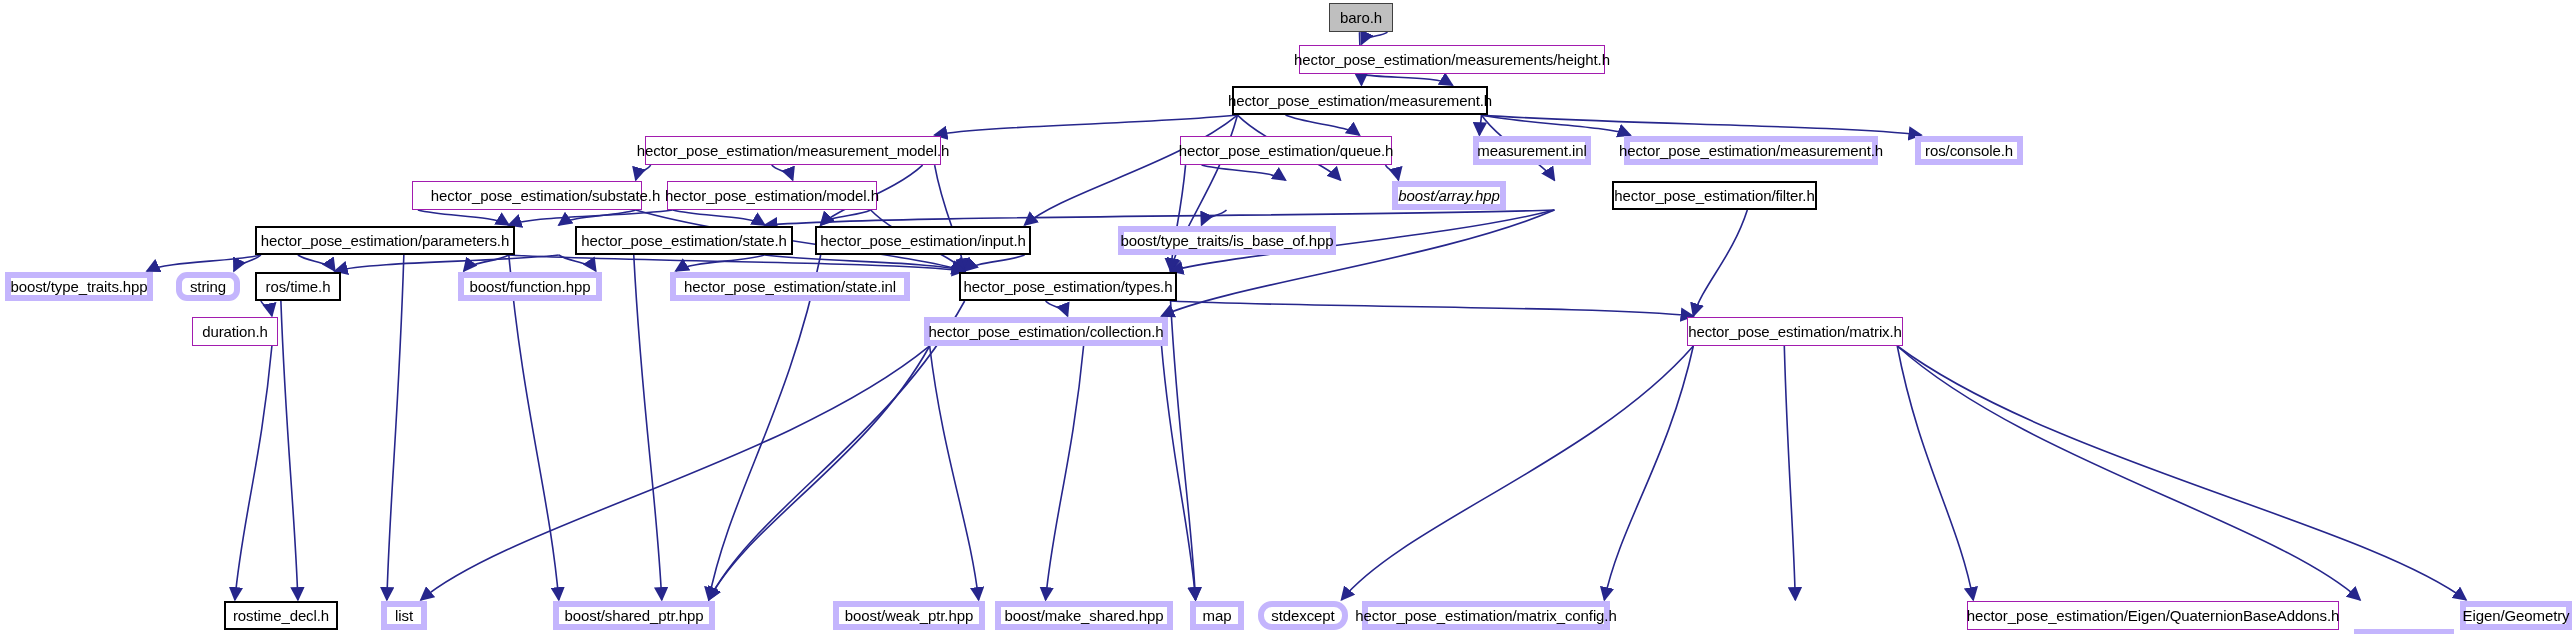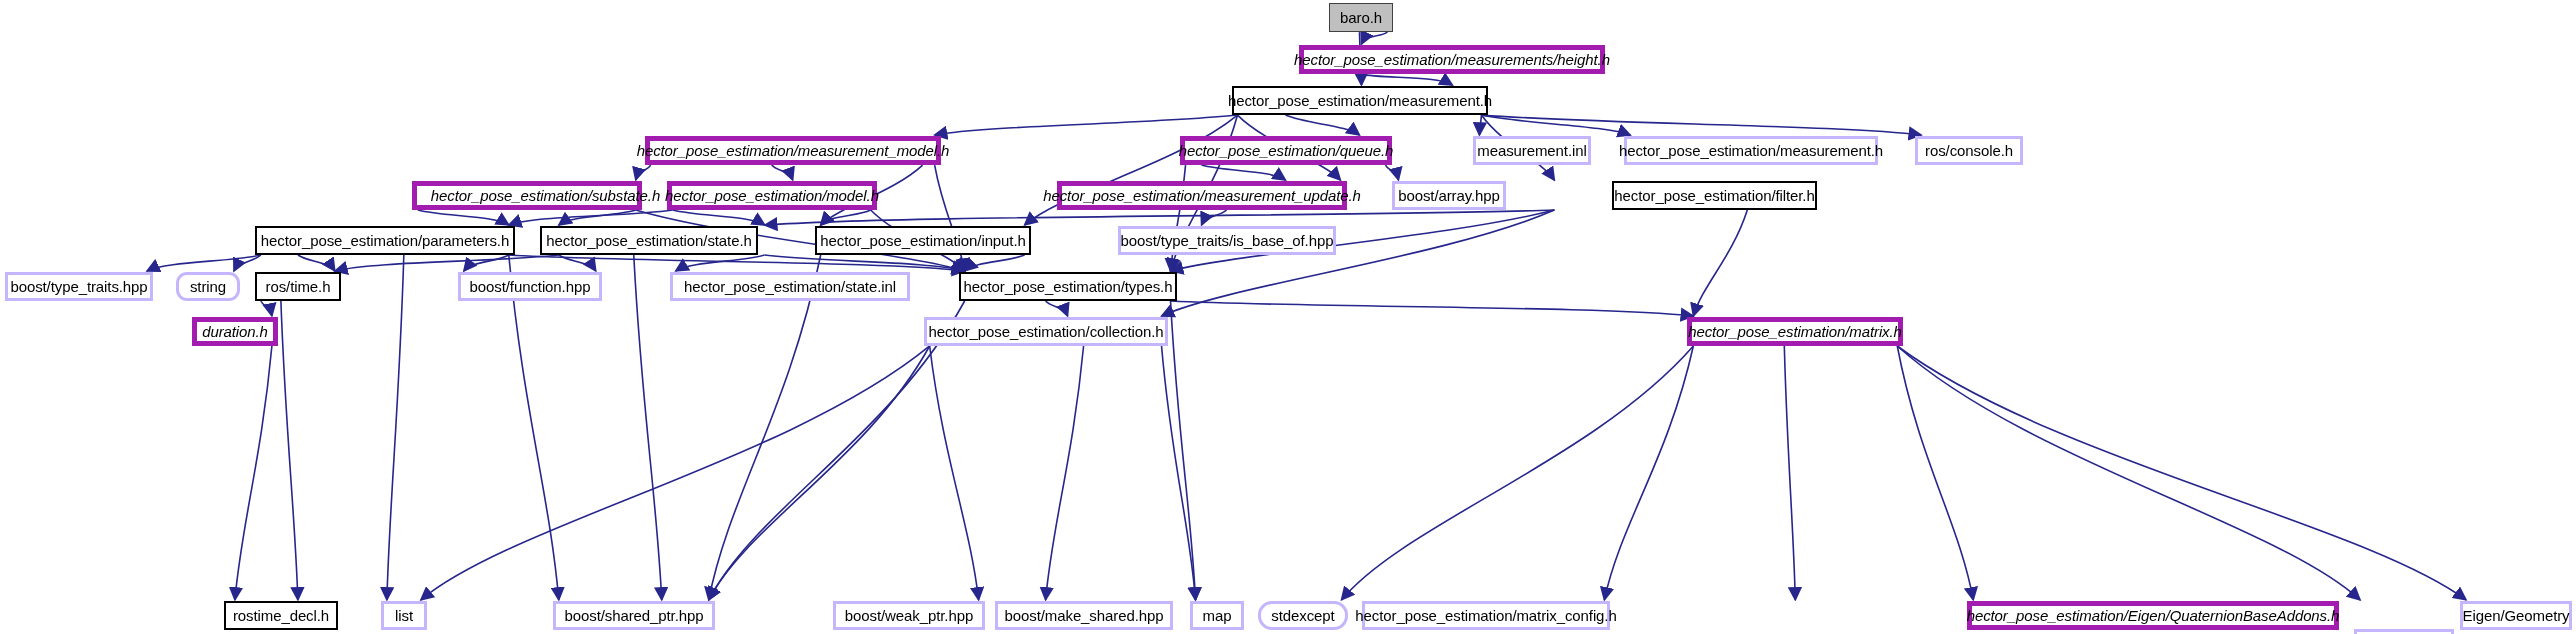--- a/index.html
+++ b/index.html
@@ -33,31 +33,30 @@
     height: 617px;
   }
   .gnode {
     position: absolute;
     box-sizing: border-box;
     display: flex;
     align-items: center;
     justify-content: center;
     height: 29px;
     background: #ffffff;
-    border: 3px solid #c4b5fd;
+    border: 6px solid #c4b5fd;
     color: #000000;
     font-size: 15px;
     line-height: 1;
     white-space: nowrap;
     padding: 0 7px;
     letter-spacing: -0.1px;
   }
   .gnode.solid {
-    border: 5px solid #a21caf;
-    font-style: italic;
+    border: 1px solid #a21caf;
   }
   .gnode.bold {
     border: 2px solid #000000;
   }
   .gnode.root {
     border: 1px solid #404040;
     background: #bfbfbf;
   }
   .gnode .label {
     display: block;
@@ -163,33 +162,30 @@
       </div>
       <div class="gnode light" style="left: 1915px; top: 136px; width: 108px;">
         <span class="label">ros/console.h</span>
       </div>
       <div class="gnode solid" style="left: 412px; top: 181px; width: 230px; padding-left: 44px;">
         <span class="label">hector_pose_estimation/substate.h</span>
       </div>
       <div class="gnode solid" style="left: 667px; top: 181px; width: 210px;">
         <span class="label">hector_pose_estimation/model.h</span>
       </div>
-      <div class="gnode solid" style="left: 1057px; top: 181px; width: 290px;">
-        <span class="label">hector_pose_estimation/measurement_update.h</span>
-      </div>
-      <div class="gnode light" style="left: 1392px; top: 181px; width: 114px;">
+      <div class="gnode light" style="left: 1392px; top: 181px; width: 114px; font-style: italic;">
         <span class="label">boost/array.hpp</span>
       </div>
       <div class="gnode bold" style="left: 1612px; top: 181px; width: 205px;">
         <span class="label">hector_pose_estimation/filter.h</span>
       </div>
       <div class="gnode bold" style="left: 255px; top: 226px; width: 260px;">
         <span class="label">hector_pose_estimation/parameters.h</span>
       </div>
-      <div class="gnode bold" style="left: 540px; top: 226px; width: 218px;">
+      <div class="gnode bold" style="left: 575px; top: 226px; width: 218px;">
         <span class="label">hector_pose_estimation/state.h</span>
       </div>
       <div class="gnode bold" style="left: 815px; top: 226px; width: 216px;">
         <span class="label">hector_pose_estimation/input.h</span>
       </div>
       <div class="gnode light" style="left: 1118px; top: 226px; width: 218px;">
         <span class="label">boost/type_traits/is_base_of.hpp</span>
       </div>
       <div class="gnode light" style="left: 5px; top: 272px; width: 148px;">
         <span class="label">boost/type_traits.hpp</span>

